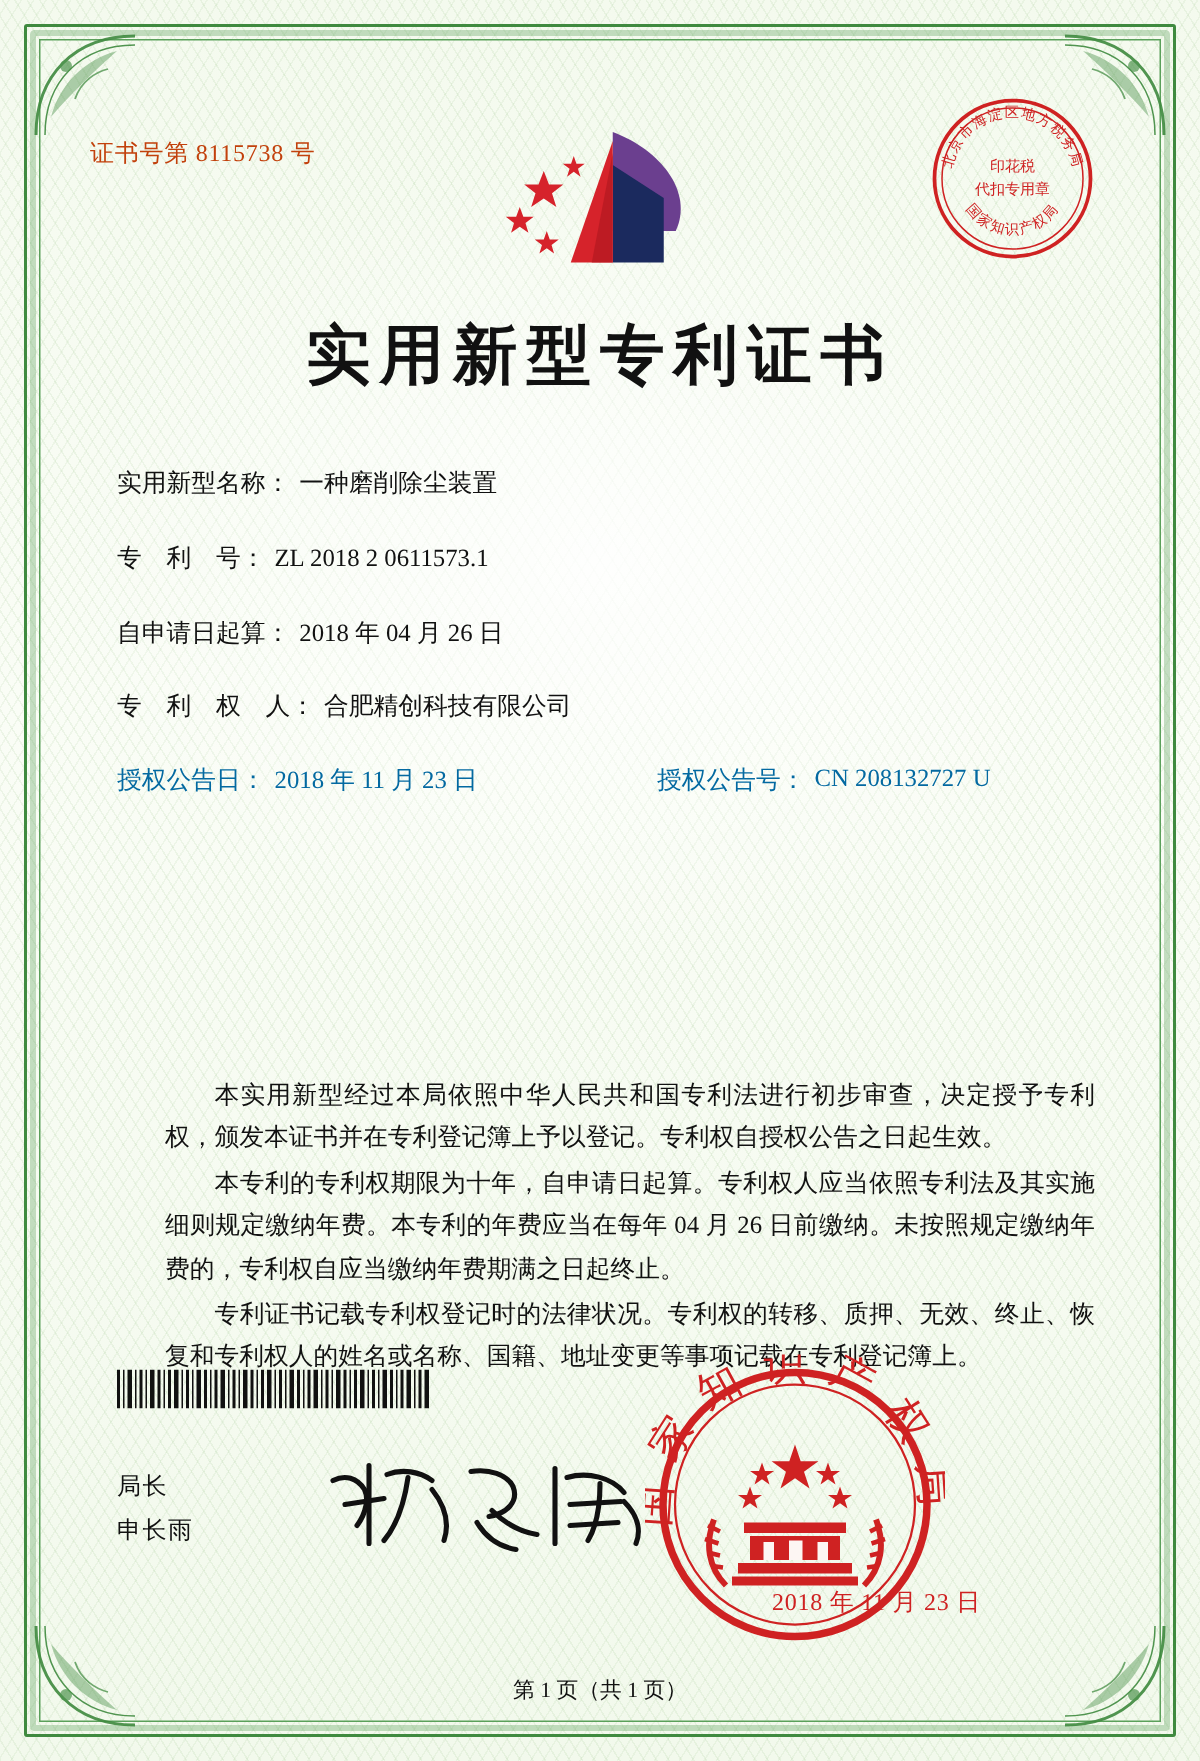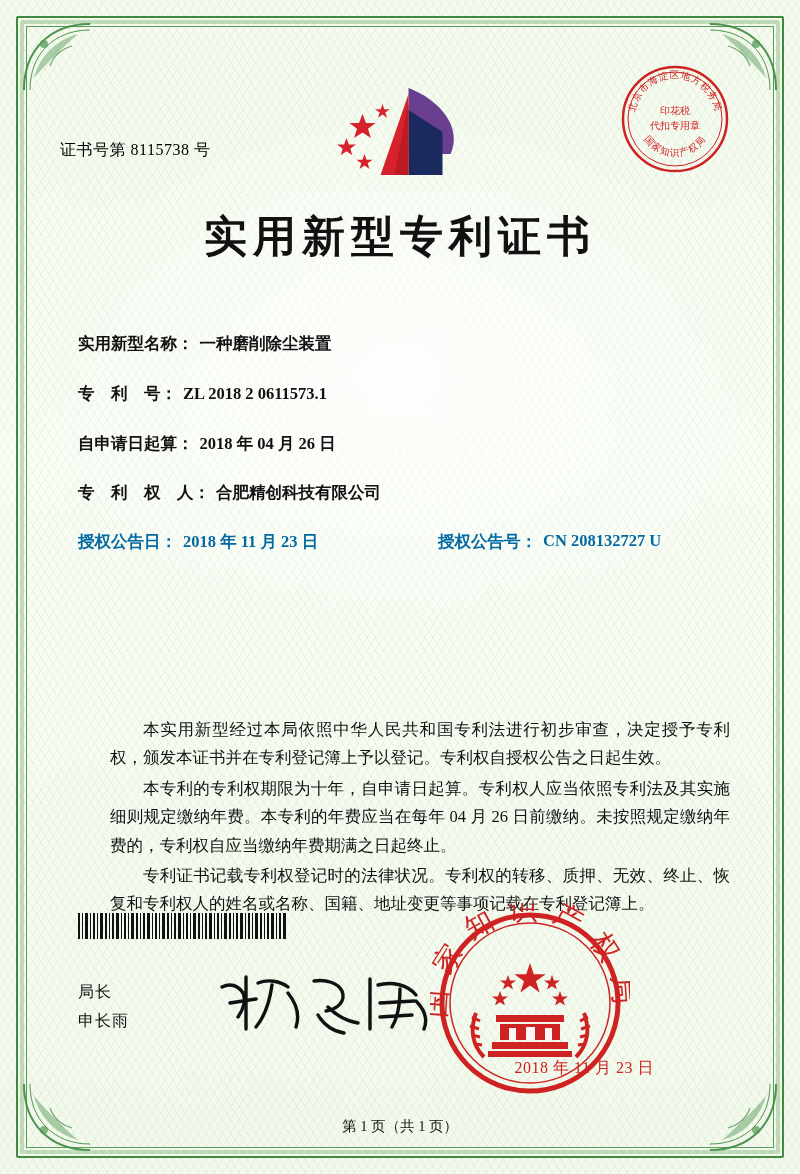--- a/index.html
+++ b/index.html
@@ -65,24 +65,23 @@
     top: 58px;
     right: 60px;
     bottom: 44px;
   }
 
   .cert-no {
     position: absolute;
     left: 0;
     top: 34px;
     font-size: 16px;
-    color: #000000;
+    color: #c2410c;
     letter-spacing: 0.5px;
     font-family: "Liberation Serif", "DejaVu Serif", serif;
-    margin-top: 48px;
   }
 
   
   .logo {
     position: absolute;
     left: 50%;
     transform: translateX(-50%);
     top: 22px;
     width: 175px;
     height: 115px;
@@ -108,22 +107,21 @@
     font-weight: bold;
     letter-spacing: 6px;
     color: #111;
     font-family: "DejaVu Serif", "Liberation Serif", serif;
   }
 
   .fields {
     position: absolute;
     left: 18px;
     right: 0;
-    top: 274px;
-    font-weight: bold;
+    top: 252px;
   }
   .field-row {
     display: flex;
     align-items: flex-start;
     margin-bottom: 25px;
     font-size: 16.5px;
     color: #111;
     line-height: 1.5;
   }
   .field-label {

